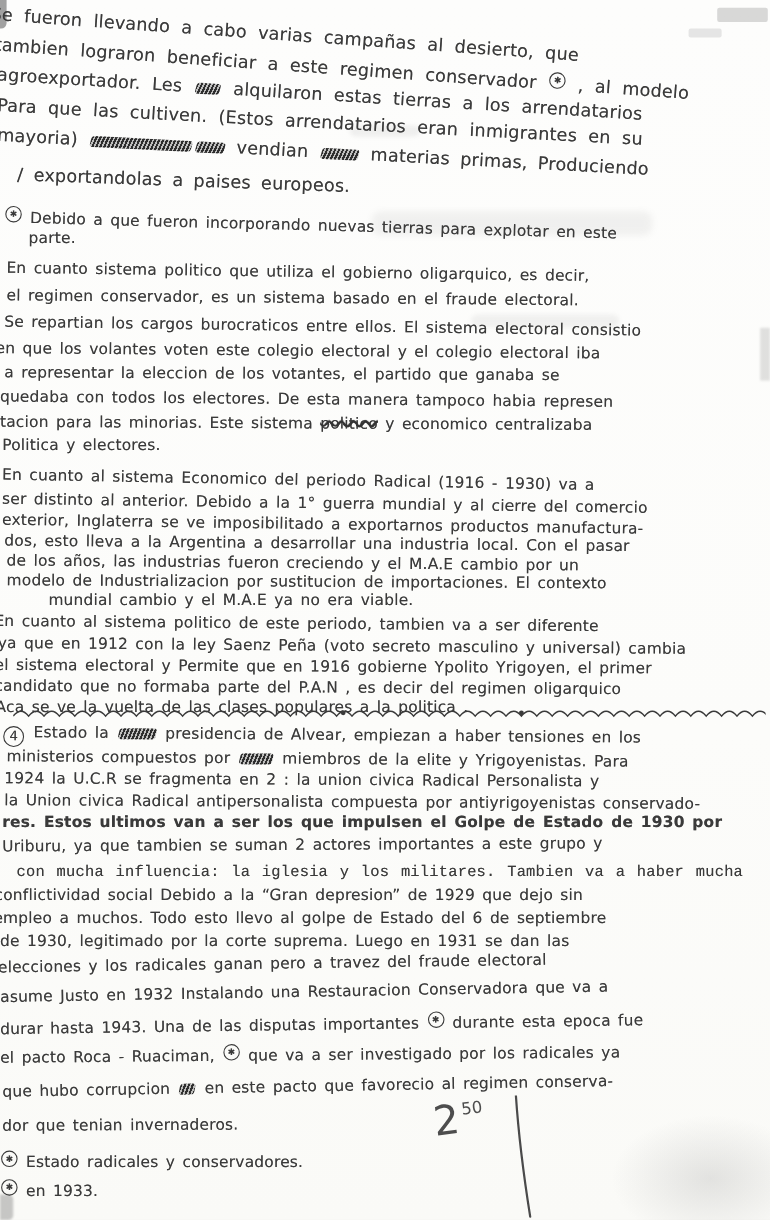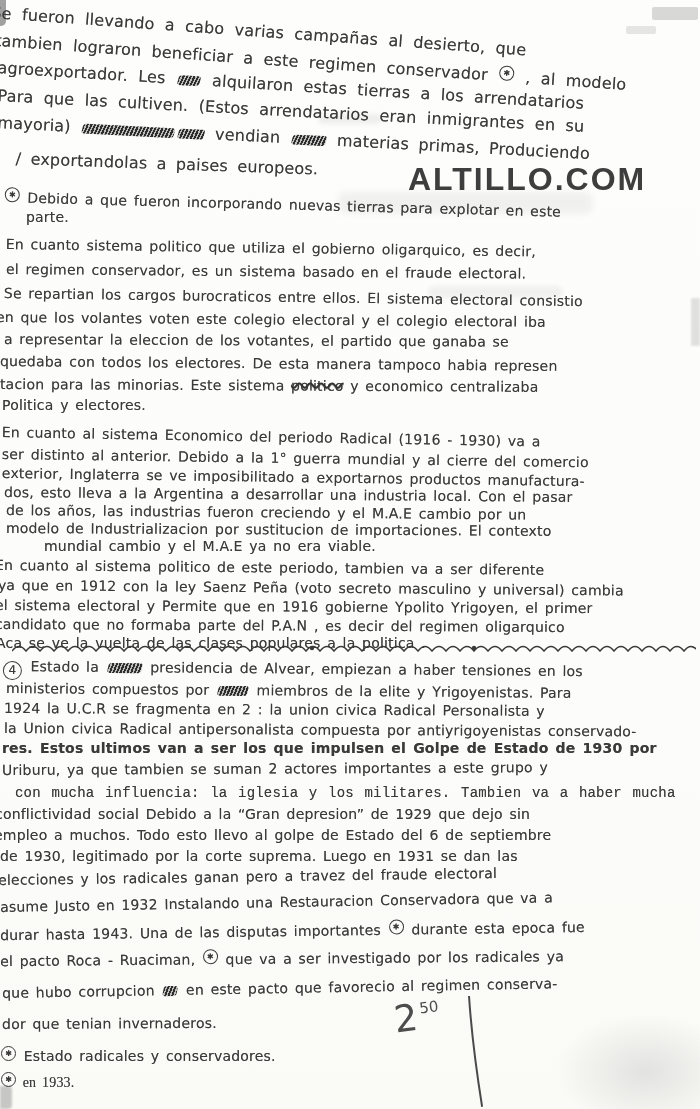--- a/index.html
+++ b/index.html
@@ -68,21 +68,20 @@
   <div class="smudge sm-tl"></div>
   <div class="smudge sm-tr1"></div>
   <div class="smudge sm-tr2"></div>
   <div class="smudge sm-bleed1"></div>
   <div class="smudge sm-bleed2"></div>
   <div class="smudge sm-bleed3"></div>
   <div class="smudge sm-edge"></div>
   <div class="smudge sm-br"></div>
   <div class="smudge sm-bl"></div>
 
-  <div class="watermark">ALTILLO.COM</div>
 
   <div class="hw-layer">
       <div class="hw-line" style="left: -8px; top: 4px; transform: rotate(4deg); font-size: 16px; word-spacing: 5px;"><span> Se fueron llevando a cabo varias campañas al desierto, que </span></div>
       <div class="hw-line" style="left: -4px; top: 30px; transform: rotate(4deg); font-size: 16px; word-spacing: 5px;"><span> tambien lograron beneficiar a este regimen conservador </span><span class="circled-mark">✱</span><span> , al modelo </span></div>
       <div class="hw-line" style="left: -2px; top: 59px; transform: rotate(3.5deg); font-size: 16px; word-spacing: 5px;"><span> agroexportador. Les </span><span class="scribble" style="width: 22px;"></span><span> alquilaron estas tierras a los arrendatarios </span></div>
       <div class="hw-line" style="left: -2px; top: 87px; transform: rotate(3deg); font-size: 16px; word-spacing: 5px;"><span> Para que las cultiven. (Estos arrendatarios eran inmigrantes en su </span></div>
       <div class="hw-line" style="left: -2px; top: 114px; transform: rotate(3deg); font-size: 16px; word-spacing: 4px;"><span> mayoria) </span><span class="scribble" style="width: 92px;"></span><span class="scribble" style="width: 26px;"></span><span> vendian </span><span class="scribble" style="width: 34px;"></span><span> materias  primas, Produciendo </span></div>
       <div class="hw-line" style="left: 16px; top: 150px; transform: rotate(2deg); font-size: 16px; word-spacing: 4px;"><span> / exportandolas a paises europeos. </span></div>
       <div class="hw-line" style="left: 4px; top: 187px; transform: rotate(1.5deg);"><span class="circled-mark">✱</span><span> Debido a que fueron incorporando nuevas tierras para explotar en este </span></div>
       <div class="hw-line" style="left: 26px; top: 209px; transform: rotate(0deg);"><span> parte. </span></div>
@@ -116,21 +115,21 @@
       <div class="hw-line" style="left: -5px; top: 806px; transform: rotate(0deg);"><span> conflictividad social Debido a la “Gran depresion” de 1929 que dejo sin </span></div>
       <div class="hw-line" style="left: -6px; top: 827px; transform: rotate(0deg);"><span> empleo a muchos. Todo esto llevo al golpe de Estado del 6 de septiembre </span></div>
       <div class="hw-line" style="left: 0px; top: 848px; transform: rotate(0deg);"><span> de 1930, legitimado por la corte suprema. Luego en 1931 se dan las </span></div>
       <div class="hw-line" style="left: -2px; top: 872px; transform: rotate(-0.8deg);"><span> elecciones y los radicales ganan pero  a travez del fraude electoral </span></div>
       <div class="hw-line" style="left: 0px; top: 899px; transform: rotate(-1deg);"><span> asume Justo en 1932 Instalando una Restauracion Conservadora que va a </span></div>
       <div class="hw-line" style="left: 0px; top: 925px; transform: rotate(-0.8deg);"><span> durar hasta 1943. Una de las disputas importantes </span><span class="circled-mark">✱</span><span> durante esta epoca fue </span></div>
       <div class="hw-line" style="left: 0px; top: 951px; transform: rotate(-0.5deg);"><span> el pacto Roca - Ruaciman, </span><span class="circled-mark">✱</span><span>  que va a ser investigado  por los radicales ya </span></div>
       <div class="hw-line" style="left: 2px; top: 985px; transform: rotate(-1deg);"><span> que hubo corrupcion </span><span class="scribble" style="width: 14px;"></span><span> en este pacto que favorecio al regimen conserva- </span></div>
       <div class="hw-line" style="left: 2px; top: 1016px; transform: rotate(-0.3deg);"><span> dor que tenian invernaderos. </span></div>
       <div class="hw-line" style="left: 0px; top: 1046px; transform: rotate(0deg);"><span class="circled-mark">✱</span><span> Estado radicales y conservadores. </span></div>
-      <div class="hw-line" style="left: 0px; top: 1072px; transform: rotate(0deg); font-family: Liberation Serif, serif;"><span class="circled-mark">✱</span><span> en 1933. </span></div>
+      <div class="hw-line" style="left: 0px; top: 1072px; transform: rotate(0deg);"><span class="circled-mark">✱</span><span> en 1933. </span></div>
     </div>
 
   <svg class="deco" style="left:12px;top:642px;" width="684" height="16" viewBox="0 0 684 16">
     <path class="wavy-path" fill="none" stroke="#3a3a3a" stroke-width="1.4" d="M0,9 q7,-9 14,0 q7,-9 14,0 q7,-9 14,0 q7,-9 14,0 q7,-9 14,0 q7,-9 14,0 q7,-9 14,0 q7,-9 14,0 q7,-9 14,0 q7,-9 14,0 q7,-9 14,0 q7,-9 14,0 q7,-9 14,0 q7,-9 14,0 q7,-9 14,0 q7,-9 14,0 q7,-9 14,0 q7,-9 14,0 q7,-9 14,0 q7,-9 14,0 q7,-9 14,0 q7,-9 14,0 q7,-9 14,0 q7,-9 14,0 q7,-9 14,0 q7,-9 14,0 q7,-9 14,0 q7,-9 14,0 q7,-9 14,0 q7,-9 14,0 q7,-9 14,0 q7,-9 14,0 q7,-9 14,0 q7,-9 14,0 q7,-9 14,0 q7,-9 14,0 q7,-9 14,0 q7,-9 14,0 q7,-9 14,0 q7,-9 14,0 q7,-9 14,0 q7,-9 14,0 q7,-9 14,0 q7,-9 14,0 q7,-9 14,0 q7,-9 14,0 q7,-9 14,0 q7,-9 14,0 q7,-9 14,0"></path>
     <circle cx="300" cy="6" r="2.2" fill="#3a3a3a"></circle>
     <circle cx="462" cy="6" r="2.2" fill="#3a3a3a"></circle>
   </svg>
 
   <div class="grade"><span class="g-main">2</span><span class="g-sup">50</span></div>
 

